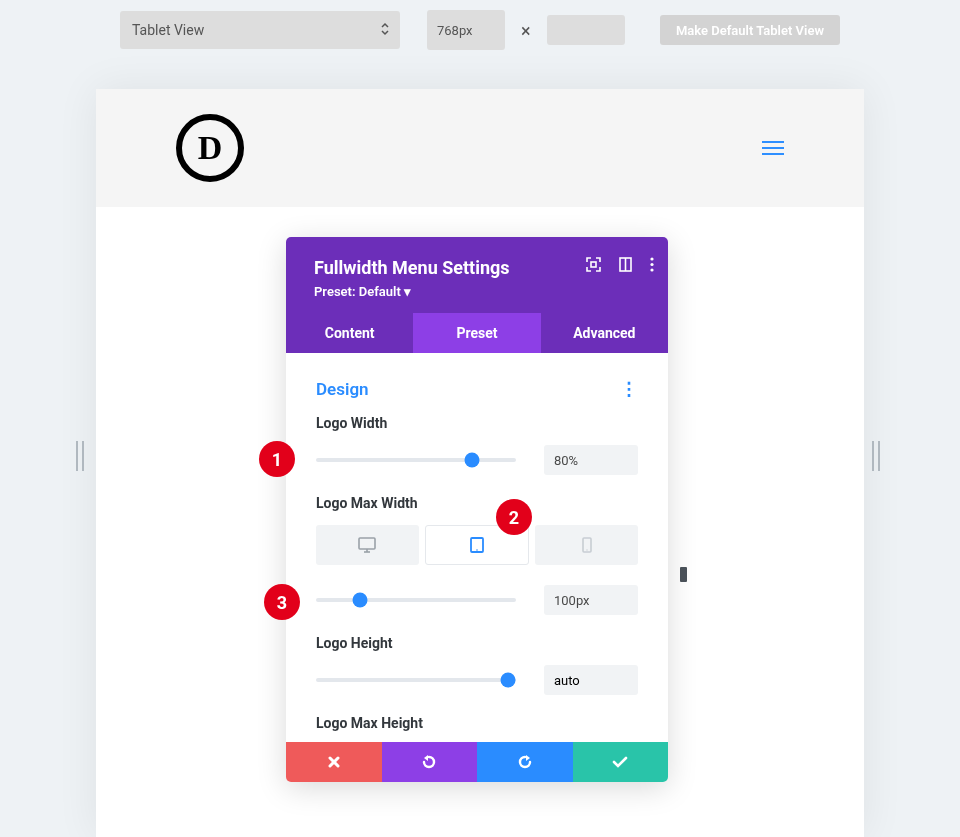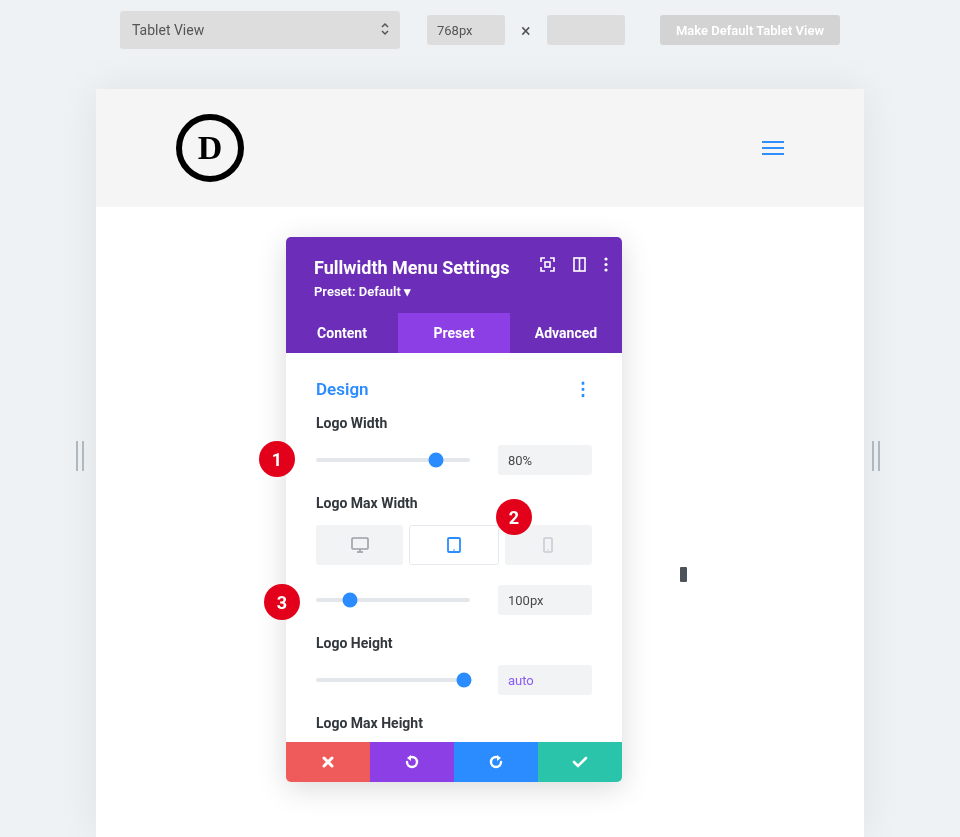--- a/index.html
+++ b/index.html
@@ -35,21 +35,21 @@
   .view-select .caret {
     position: absolute;
     right: 10px;
     top: 50%;
     transform: translateY(-50%);
     font-size: 12px;
     line-height: 1;
   }
   .width-input {
     width: 78px;
-    height: 30px;
+    height: 40px;
     background: #ddd;
     border-radius: 3px;
     display: flex;
     align-items: center;
     padding: 0 10px;
     font-size: 13px;
     color: #555;
     margin-left: 15px;
   }
   .times {
@@ -147,21 +147,21 @@
     height: 15px;
     background: #4c535b;
     border-radius: 1px;
   }
 
   
   .modal {
     position: absolute;
     left: 286px;
     top: 237px;
-    width: 336px;
+    width: 382px;
     background: #fff;
     box-shadow: 0 6px 30px rgba(0,0,0,0.15);
     border-radius: 5px;
     overflow: hidden;
   }
   .modal-header {
     background: #6c2eb9;
     color: #fff;
     padding: 20px 28px 14px;
     position: relative;
@@ -265,21 +265,21 @@
     width: 94px;
     height: 30px;
     background: #f1f3f5;
     border-radius: 3px;
     display: flex;
     align-items: center;
     padding: 0 10px;
     font-size: 13px;
     color: #4a4a4a;
   }
-  .val-input.placeholder { color: #8b5cf6; }
+  .val-input.placeholder { color: #000000; }
 
   .device-tabs {
     display: flex;
     gap: 6px;
     margin-bottom: 4px;
   }
   .dtab {
     flex:1;
     height: 40px;
     background: #f1f3f5;

